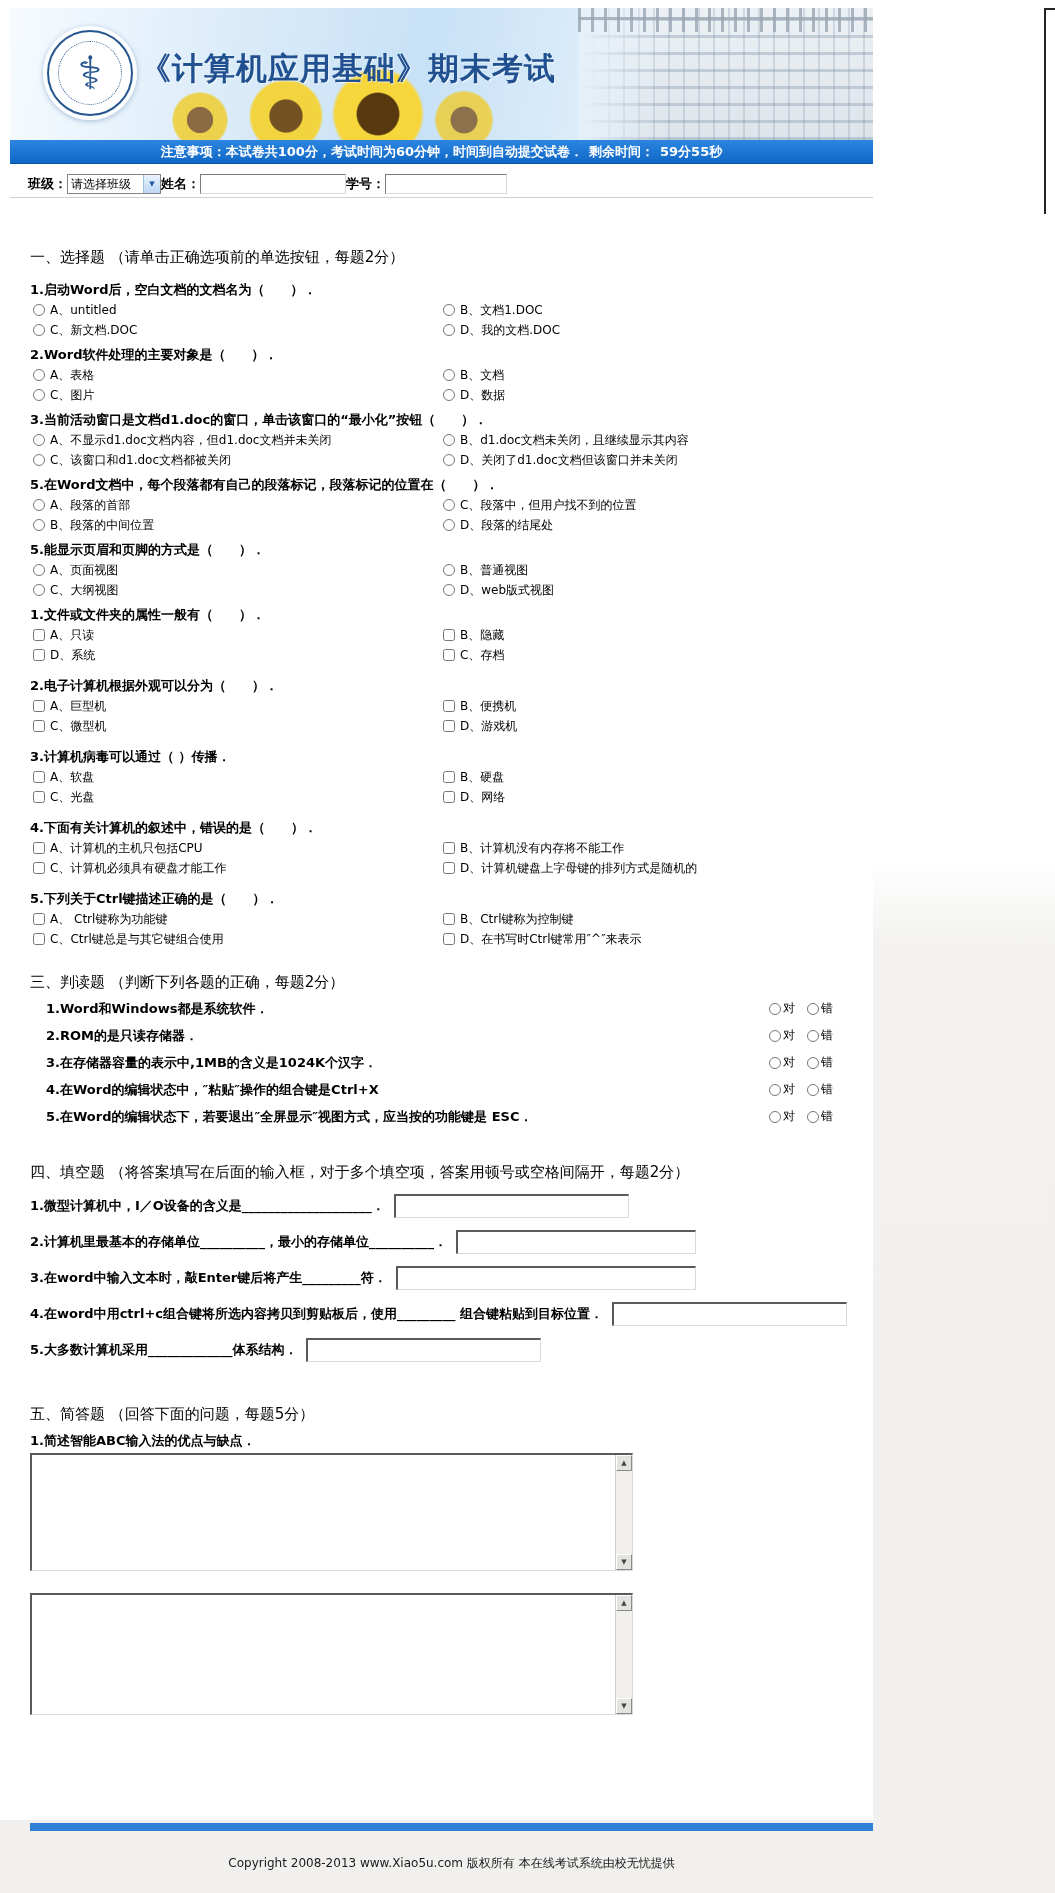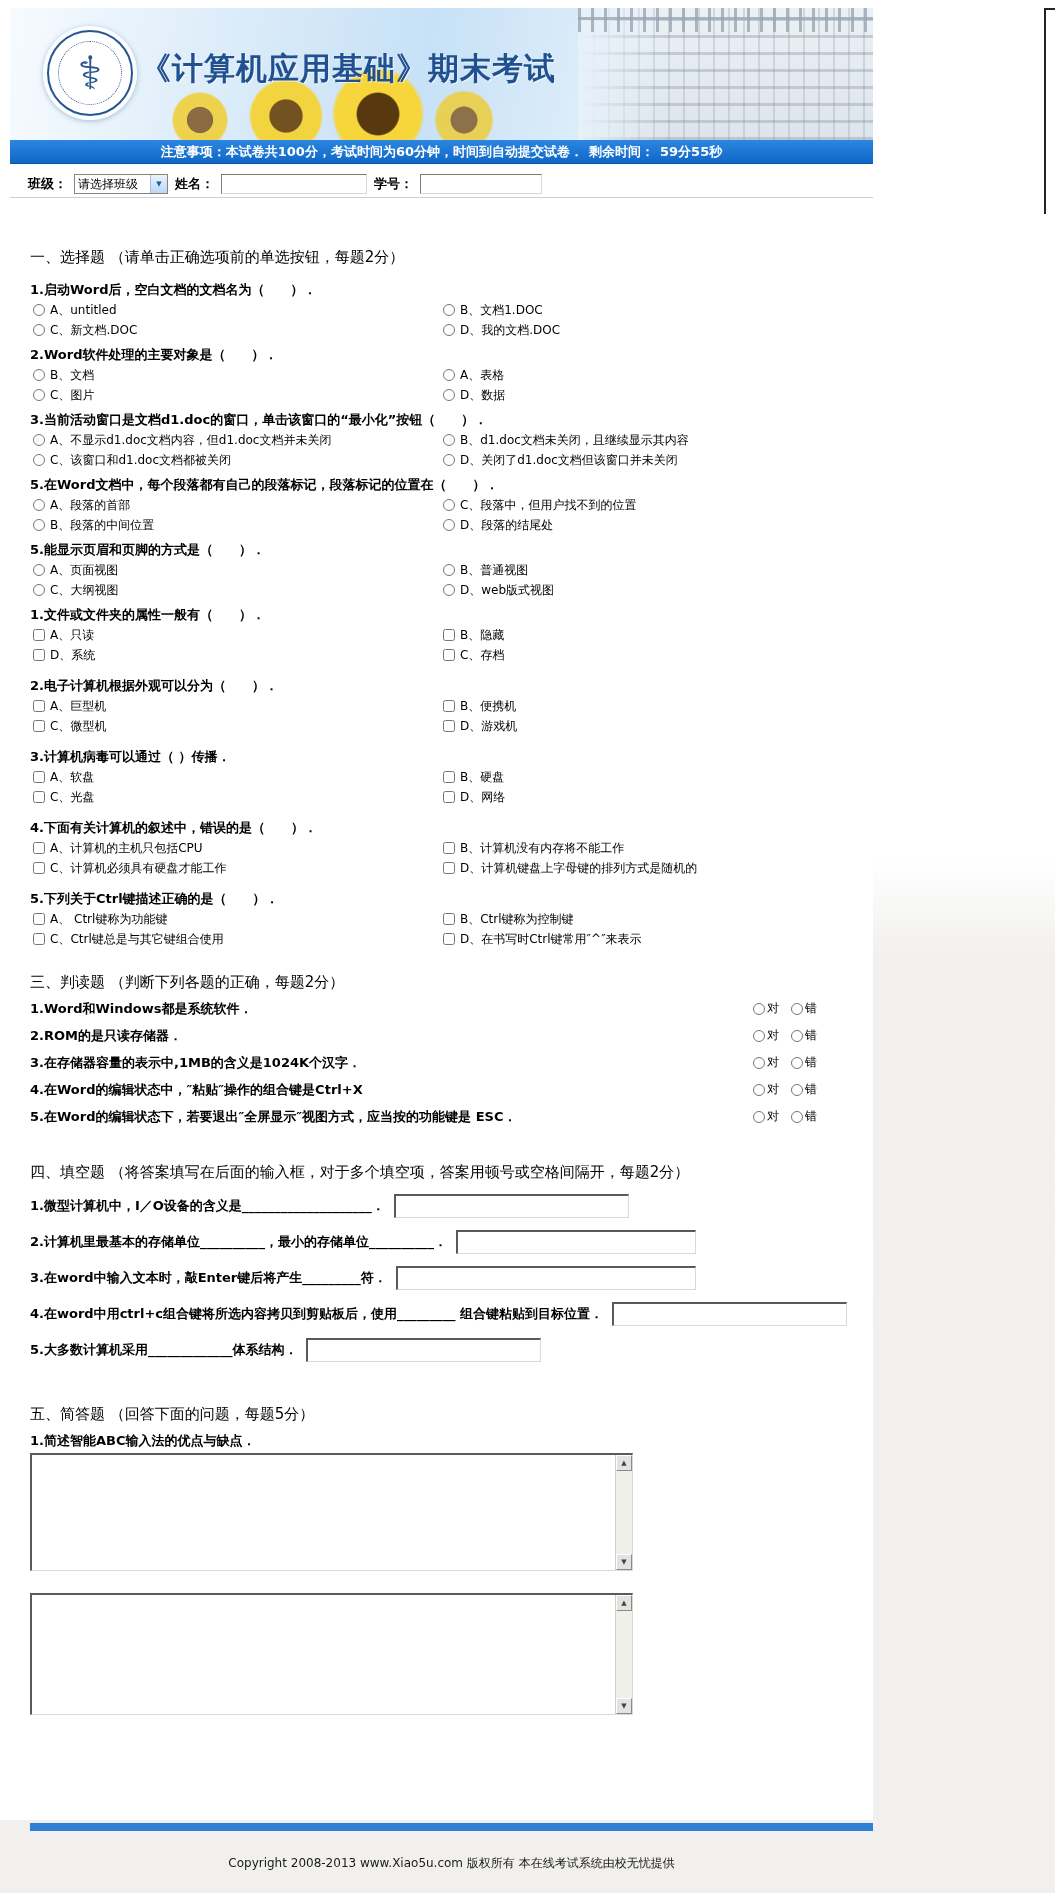--- a/index.html
+++ b/index.html
@@ -51,21 +51,21 @@
     font-size:46px; color:#27568f; }
   .banner-title { position:absolute; left:130px; top:40px; font-size:31px; font-weight:bold;
     color:#20508f; letter-spacing:1px; text-shadow:1px 1px 0 rgba(255,255,255,.65); white-space:nowrap; }
 
   
   .notice { height:24px; display:flex; align-items:center; justify-content:center; gap:6px;
     background:linear-gradient(#2c85e0,#0f68c6); border-bottom:1px solid #0a57a8;
     color:#fff; font-size:13px; font-weight:bold; white-space:nowrap; }
 
   
-  .student-row { height:27px; margin-top:7px; display:flex; align-items:center; gap:7px;
+  .student-row { height:27px; margin-top:7px; display:flex; align-items:center; 
     padding-left:18px; border-bottom:1px solid #cfcfcf; font-size:13px; font-weight:bold; }
   .selectbox { width:94px; height:20px; border:1px solid #848484; background:#fff;
     display:flex; align-items:stretch; font-weight:normal; cursor:default; }
   .sel-text { flex:1; font-size:12px; line-height:18px; padding-left:3px; white-space:nowrap; overflow:hidden; }
   .sel-btn { width:17px; display:flex; align-items:center; justify-content:center; font-size:7px; color:#1e5aa0;
     background:linear-gradient(#eaf3fc,#bcd7f3); border-left:1px solid #9ebcdd; }
   .txt { height:20px; background:#fff; font-size:12px; padding:0 3px; outline:none;
     border:1px solid; border-color:#7a7a7a #d9d9d9 #d9d9d9 #7a7a7a; }
   .name-input { width:146px; } .sid-input { width:122px; }
 
@@ -79,21 +79,21 @@
   .sec-essay  .sec-title { margin-top:41px; margin-bottom:8px; }
 
   .q { margin-bottom:5px; }
   .sec-multi .q { margin-bottom:11px; }
   .q-stem { font-size:13px; font-weight:bold; height:20px; line-height:20px; white-space:nowrap; }
   .opt-grid { display:grid; grid-template-columns:410px 1fr; }
   .opt { display:flex; align-items:center; height:20px; padding-left:3px; font-size:12px;
     font-weight:normal; white-space:nowrap; cursor:default; }
   .opt input { width:12px; height:12px; margin:0 5px 0 0; }
 
-  .judge-row { position:relative; height:27px; display:flex; align-items:center; }
+  .judge-row { position:relative; height:27px; display:flex; align-items:center;margin-left:16px; }
   .judge-stmt { font-size:13px; font-weight:bold; white-space:nowrap; }
   .judge-tf { position:absolute; left:723px; top:0; height:27px; display:flex; align-items:center; gap:12px; }
   .tf-opt { display:flex; align-items:center; font-size:12px; font-weight:normal; cursor:default; }
   .tf-opt input { width:12px; height:12px; margin:0 2px 0 0; }
 
   .fill-row { height:26px; margin-top:10px; display:flex; align-items:center; gap:9px; }
   .fill-row:first-of-type { margin-top:10px; }
   .sec-fill .fill-row:nth-of-type(1) { margin-top:9px; }
   .fill-text { font-size:13px; font-weight:bold; white-space:nowrap; }
   .fill-input { height:24px; background:#fff; font-size:13px; padding:0 4px;
@@ -179,25 +179,25 @@
               <input type="radio" name="sec0q0" style="">
               <span class="opt-label">D、我的文档.DOC</span>
             </label>
           </div>
         </div>
         <div class="q">
           <div class="q-stem">2.Word软件处理的主要对象是（　　）．</div>
           <div class="opt-grid">
             <label class="opt">
               <input type="radio" name="sec0q1" style="">
+              <span class="opt-label">A、表格</span>
+            </label>
+            <label class="opt">
+              <input type="radio" name="sec0q1" style="">
               <span class="opt-label">B、文档</span>
-            </label>
-            <label class="opt">
-              <input type="radio" name="sec0q1" style="">
-              <span class="opt-label">A、表格</span>
             </label>
             <label class="opt">
               <input type="radio" name="sec0q1" style="">
               <span class="opt-label">C、图片</span>
             </label>
             <label class="opt">
               <input type="radio" name="sec0q1" style="">
               <span class="opt-label">D、数据</span>
             </label>
           </div>

